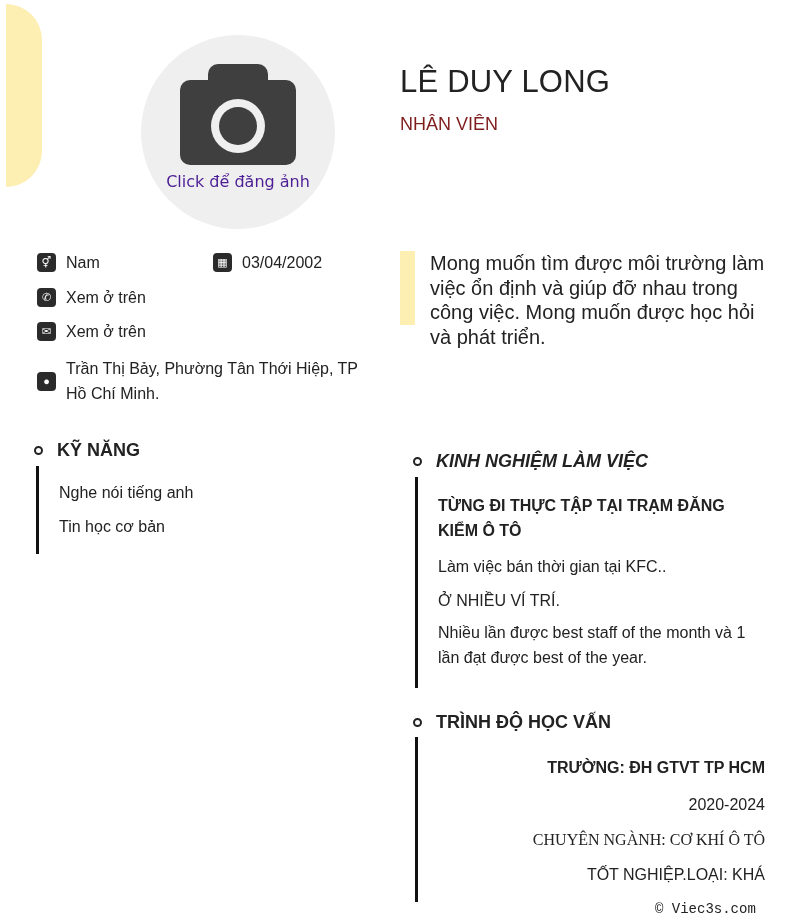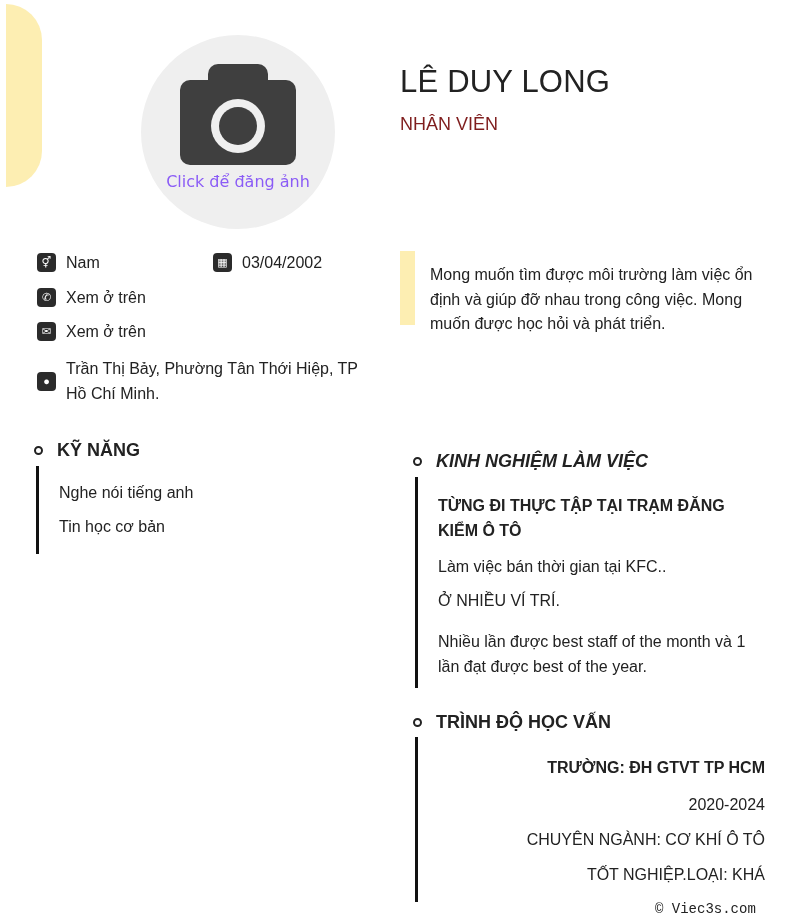--- a/index.html
+++ b/index.html
@@ -11,30 +11,30 @@
             border-radius:50%; background:#efefef; cursor:pointer; }
   .cam-body { position:absolute; left:39px; top:45px; width:116px; height:85px;
               background:#3f3f3f; border-radius:10px; }
   .cam-top { position:absolute; left:67px; top:29px; width:60px; height:22px;
              background:#3f3f3f; border-radius:10px 10px 0 0; }
   .cam-lens { position:absolute; left:70px; top:64px; width:54px; height:54px;
               border-radius:50%; background:#efefef; }
   .cam-lens-inner { position:absolute; left:8px; top:8px; width:38px; height:38px;
                     border-radius:50%; background:#3f3f3f; }
   .avatar-label { position:absolute; left:0; width:194px; top:137px; text-align:center;
-                  font-family:"DejaVu Sans", sans-serif; font-size:16px; color:#8b5cf6; }
+                  font-family:"DejaVu Sans", sans-serif; font-size:16px; color:#4c1d95; }
   .name { position:absolute; left:400px; top:64px; font-size:31px; font-weight:normal; color:#222; letter-spacing:0.2px; }
   .title { position:absolute; left:400px; top:114px; font-size:18px; color:#7f1d1d; }
   .info-row { position:absolute; display:flex; align-items:center; font-size:16px; color:#222; }
   .ico { width:19px; height:19px; background:#2b2b2b; border-radius:4px; display:inline-flex;
          align-items:center; justify-content:center; color:#fff; font-size:11px; margin-right:10px; flex:none; }
   .addr { position:absolute; left:37px; top:356px; width:340px; display:flex; align-items:center; font-size:16px; line-height:25px; }
   .objective { position:absolute; left:400px; top:251px; width:380px; display:flex; }
   .obj-bar { width:15px; height:74px; background:#fdeeb2; flex:none; }
-  .obj-text { margin-left:15px; font-size:16px; line-height:24.5px; color:#222;margin-top:12px; }
+  .obj-text { margin-left:15px; font-size:20px; line-height:24.5px; color:#222; }
   .sec-title { position:absolute; display:flex; align-items:center; font-size:18px; font-weight:bold; color:#222; }
   .dot { width:5px; height:5px; border:2px solid #222; border-radius:50%; margin-right:14px; }
   .sec-body { position:absolute; border-left:3px solid #111; }
   .item { font-size:16px; color:#222; line-height:25px; }
   .item.bold { font-weight:bold; }
   .footer { position:absolute; left:655px; top:901px; font-family:"Liberation Mono", monospace; font-size:14px; color:#222; }
 </style>
 </head>
 <body>
 
@@ -87,28 +87,28 @@
   <div class="item">Tin học cơ bản</div>
 </div>
 
 <div class="sec-title" style="left:413px;top:451px;font-style:italic;">
   <span class="dot"></span>
   <span>KINH NGHIỆM LÀM VIỆC</span>
 </div>
 <div class="sec-body" style="left:415px;top:477px;height:211px;padding-left:20px;padding-top:16px;box-sizing:border-box;width:350px;">
   <div class="item bold" style="margin-bottom:11px;">TỪNG ĐI THỰC TẬP TẠI TRẠM ĐĂNG KIỂM Ô TÔ</div>
   <div class="item" style="margin-bottom:9px;">Làm việc bán thời gian tại KFC..</div>
-  <div class="item" style="margin-bottom:16px;">Ở NHIỀU VÍ TRÍ.</div>
+  <div class="item" style="margin-bottom:7px;">Ở NHIỀU VÍ TRÍ.</div>
   <div class="item">Nhiều lần được best staff of the month và 1 lần đạt được best of the year.</div>
 </div>
 
 <div class="sec-title" style="left:413px;top:712px;">
   <span class="dot"></span>
   <span>TRÌNH ĐỘ HỌC VẤN</span>
 </div>
 <div class="sec-body" style="left:415px;top:737px;height:165px;padding-left:20px;padding-top:18px;box-sizing:border-box;width:350px;text-align:right;">
   <div class="item bold" style="margin-bottom:12px;">TRƯỜNG: ĐH GTVT TP HCM</div>
   <div class="item" style="margin-bottom:10px;">2020-2024</div>
-  <div class="item" style="margin-bottom:10px;">CHUYÊN NGÀNH: CƠ KHÍ Ô TÔ</div>
+  <div class="item" style="margin-bottom:10px;font-family:Liberation Serif, serif;">CHUYÊN NGÀNH: CƠ KHÍ Ô TÔ</div>
   <div class="item">TỐT NGHIỆP.LOẠI: KHÁ</div>
 </div>
 
 <div class="footer">© Viec3s.com</div>
 
 </body></html>

